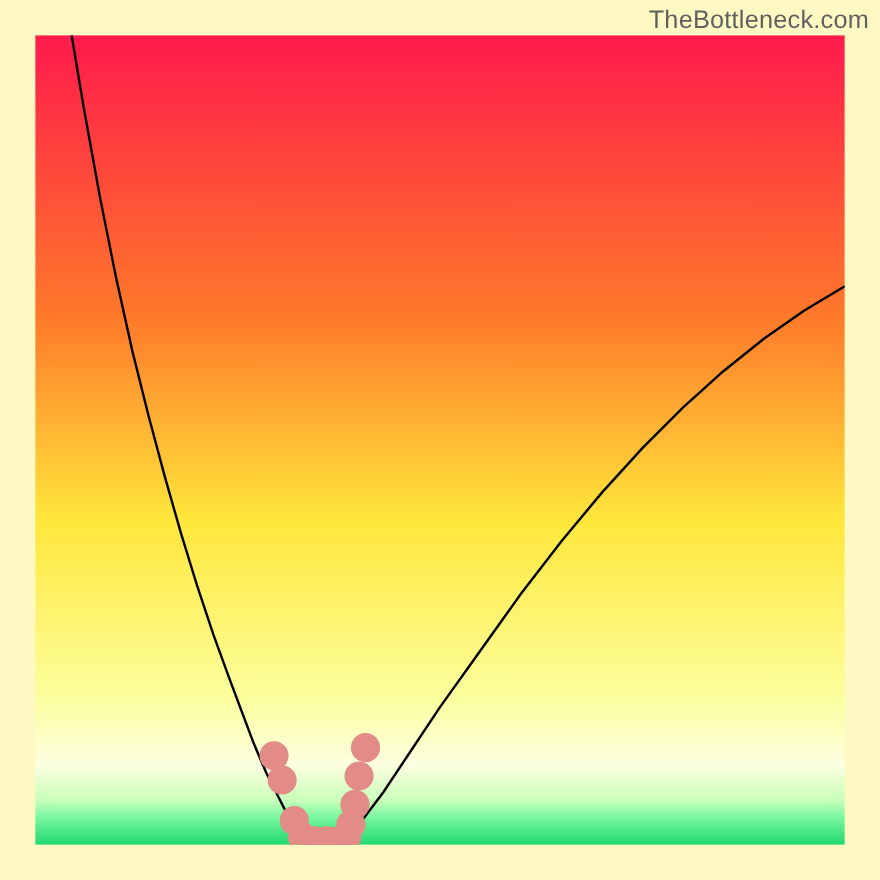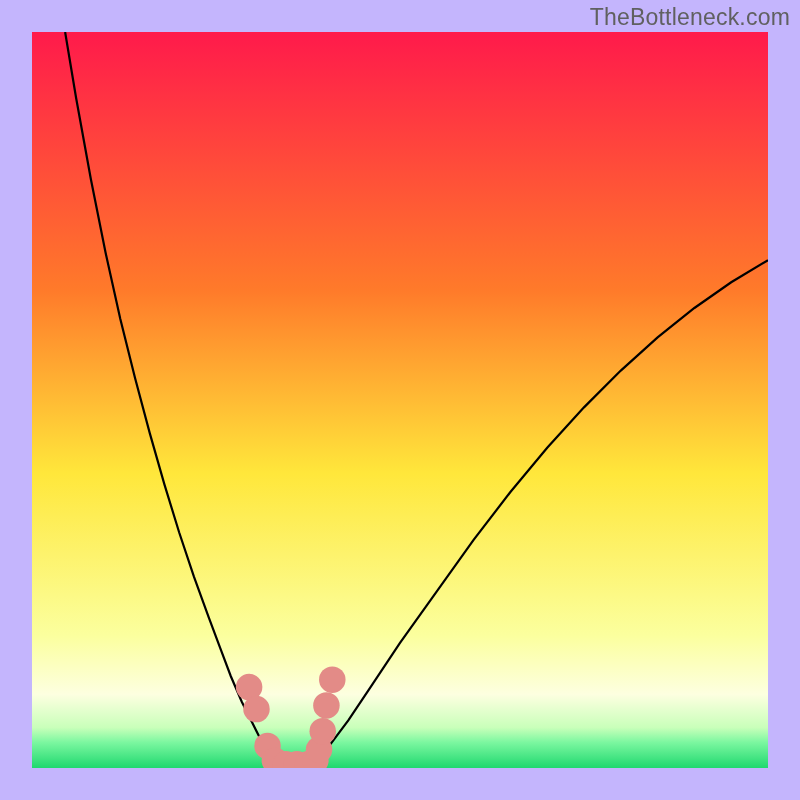--- a/index.html
+++ b/index.html
@@ -1,21 +1,21 @@
 <!DOCTYPE html>
 <html><head>
 <meta charset="utf-8">
 <style>
   * { margin: 0; padding: 0; box-sizing: border-box; }
   html, body { width: 800px; height: 800px; overflow: hidden; background: #000; }
   .frame {
     position: relative;
     width: 800px;
     height: 800px;
-    background: #c4b5fd;
+    background: #fef9c3;
   }
   .watermark {
     position: absolute;
     top: 4px;
     right: 10px;
     font-family: Arial, Helvetica, sans-serif;
     font-size: 23px;
     color: #606060;
     font-weight: 500;
     letter-spacing: 0.2px;

